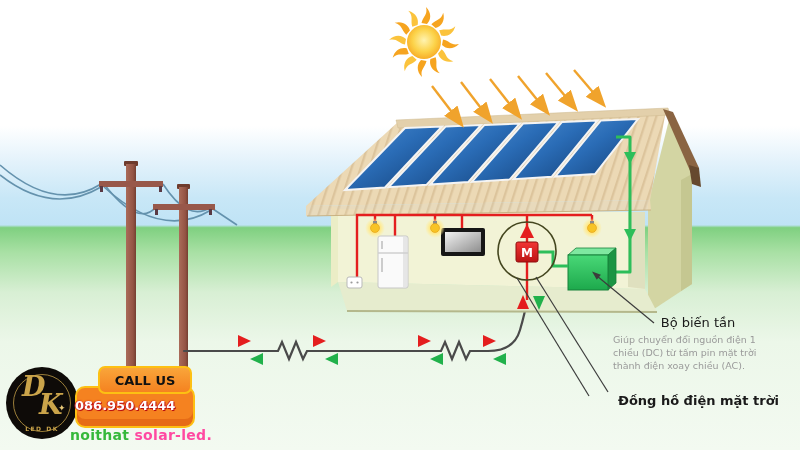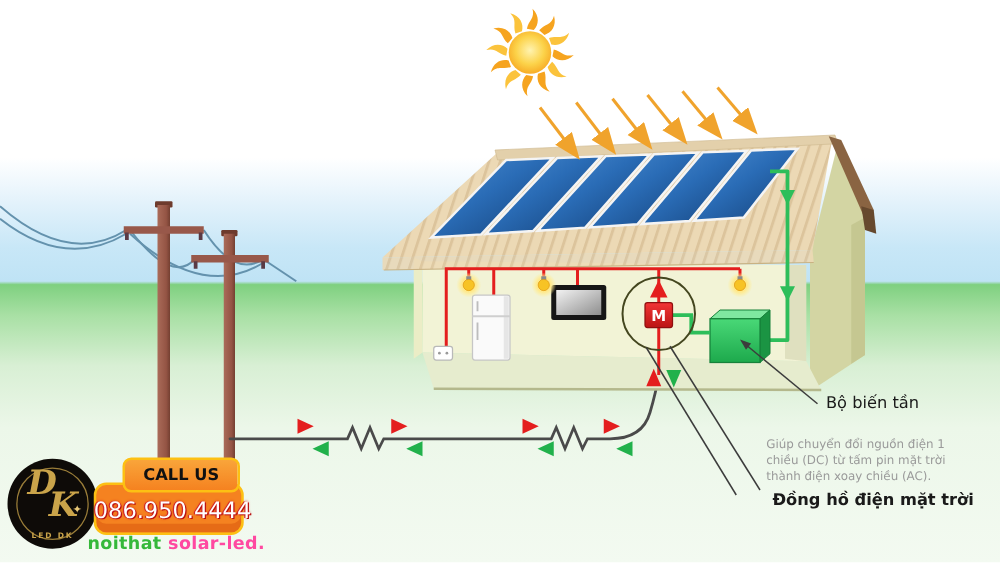--- a/index.html
+++ b/index.html
@@ -20,28 +20,28 @@
   .dk-ring{position:absolute;left:7px;top:7px;right:7px;bottom:7px;border:1px solid rgba(202,164,74,.75);border-radius:50%;}
   .dk-d{position:absolute;left:16px;top:4px;font-family:"DejaVu Serif",serif;font-style:italic;font-size:27px;font-weight:bold;}
   .dk-k{position:absolute;left:33px;top:22px;font-family:"DejaVu Serif",serif;font-style:italic;font-size:27px;font-weight:bold;}
   .dk-spark{position:absolute;left:52px;top:36px;font-size:9px;color:#e8c878;}
   .dk-sub{position:absolute;left:0;right:0;bottom:7px;text-align:center;font-size:6px;letter-spacing:1.5px;font-weight:bold;}
   .call-pill{position:absolute;left:75px;top:386px;width:116px;height:38px;background:#f58220;
     border:2px solid #fdc013;border-radius:10px;box-shadow:inset 0 -7px 0 rgba(195,55,0,.30);}
   .call-tab{position:absolute;left:98px;top:366px;width:90px;height:24px;background:linear-gradient(#f9a53a,#f58220);
     border:2px solid #fdc013;border-radius:7px;display:flex;align-items:center;justify-content:center;
     font-weight:bold;font-size:13px;color:#111;}
-  .call-phone{position:absolute;left:75px;top:398px;width:96px;text-align:center;font-weight:normal;font-size:18px;
+  .call-phone{position:absolute;left:75px;top:398px;width:96px;text-align:center;font-weight:bold;font-size:13px;
     color:#fff;text-shadow:0 0 2px #d01818,1px 1px 0 #b41010,-1px 0 0 #d23030;}
   .site{position:absolute;left:70px;top:427px;font-size:14px;font-weight:bold;letter-spacing:.3px;}
   .site-green{color:#35b83a;}
   .site-pink{color:#ff49a1;}
   .inv-block{position:absolute;left:613px;top:315px;width:170px;}
   .inv-title{text-align:center;font-weight:normal;font-size:13px;color:#1a1a1a;}
-  .inv-desc{margin-top:20px;font-size:9.5px;line-height:1.35;color:#9a9a9a;}
+  .inv-desc{margin-top:4px;font-size:9.5px;line-height:1.35;color:#9a9a9a;}
 </style>
 </head>
 <body>
 
 <div id="stage">
 
 <svg width="800" height="450" viewBox="0 0 800 450">
   <defs>
     <radialGradient id="sunGrad" cx="50%" cy="45%" r="60%">
       <stop offset="0%" stop-color="#fff3b0"></stop>

